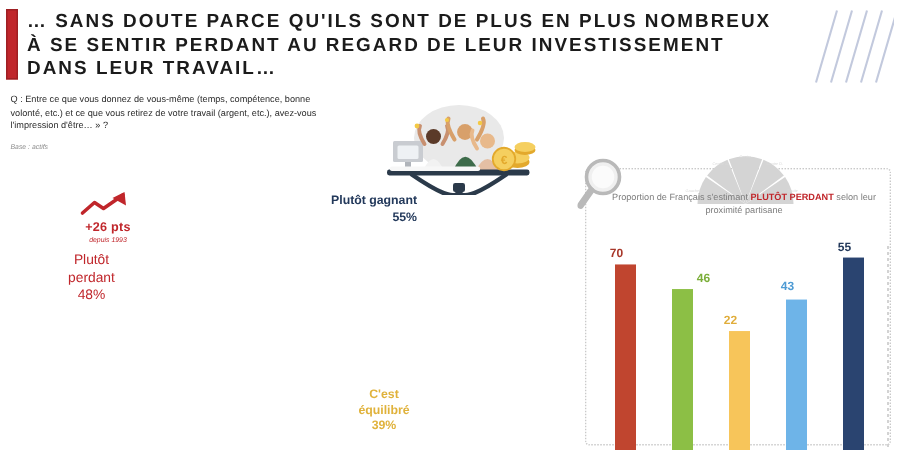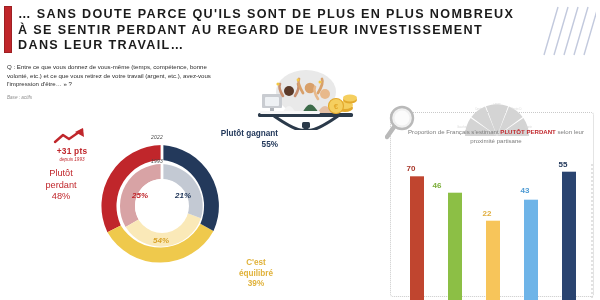--- a/index.html
+++ b/index.html
@@ -138,59 +138,27 @@
       <ellipse cx="104" cy="48" rx="7.5" ry="7.5" fill="#f5cf5f" stroke="#e3a92c" stroke-width="1.2"></ellipse>
       <text x="104" y="51" font-family="Liberation Sans, sans-serif" font-size="8" font-weight="bold" fill="#e3a92c" text-anchor="middle">€</text>
       <ellipse cx="118" cy="42" rx="7" ry="3.4" fill="#e3a92c"></ellipse>
       <ellipse cx="118" cy="40" rx="7" ry="3.4" fill="#f5cf5f"></ellipse>
     </g>
 
     <path d="M42 58 q32 22 32 10 q0 12 32 -10" stroke="#2b3a4a" stroke-width="3" fill="none"></path>
     <rect x="70" y="64" width="8" height="6" rx="1.5" fill="#2b3a4a"></rect>
   </svg>
 
-  <div class="donut-wrap">
-    <svg width="140" height="140" viewBox="0 0 140 140">
-
-      <g>
-
-        <path d="M 70 9 A 61 61 0 0 0 15.42 96.31 L 28.79 89.47 A 46 46 0 0 1 70 24 Z" fill="#C0262B"></path>
-
-        <path d="M 15.42 96.31 A 61 61 0 0 0 121.5 95.0 L 108.4 87.8 A 46 46 0 0 1 28.79 89.47 Z" fill="#EFC94C"></path>
-
-        <path d="M 121.5 95.0 A 61 61 0 0 0 70 9 L 70 24 A 46 46 0 0 1 108.4 87.8 Z" fill="#23395B"></path>
-      </g>
-
-      <g>
-
-        <path d="M 70 28 A 42 42 0 0 0 33.6 91 L 46.6 83.5 A 27 27 0 0 1 70 43 Z" fill="#D8A3A5"></path>
-
-        <path d="M 33.6 91 A 42 42 0 0 0 108.9 82.2 L 95.0 77.1 A 27 27 0 0 1 46.6 83.5 Z" fill="#FAE9B8"></path>
-
-        <path d="M 108.9 82.2 A 42 42 0 0 0 70 28 L 70 43 A 27 27 0 0 1 95.0 77.1 Z" fill="#C3C9D3"></path>
-      </g>
-
-      <rect x="68.6" y="6" width="2.8" height="42" fill="#ffffff"></rect>
-
-      <circle cx="70" cy="70" r="27" fill="#ffffff"></circle>
-
-      <text x="48" y="62" font-family="Liberation Sans, sans-serif" font-size="8" font-style="italic" font-weight="bold" fill="#C0262B" text-anchor="middle">25%</text>
-      <text x="91" y="62" font-family="Liberation Sans, sans-serif" font-size="8" font-style="italic" font-weight="bold" fill="#23395B" text-anchor="middle">21%</text>
-      <text x="69" y="107" font-family="Liberation Sans, sans-serif" font-size="8" font-style="italic" font-weight="bold" fill="#D9A42B" text-anchor="middle">54%</text>
-    </svg>
-    <div class="yr-lab yr-2022">2022</div>
-    <div class="yr-lab yr-1993">1993</div>
-  </div>
 
   <div class="evo">
     <svg width="40" height="17" viewBox="0 0 40 17" style="display:block;margin:0 auto 1px;">
       <polyline points="3,14 11,7 17,11 30,2" stroke="#C0262B" stroke-width="2.4" fill="none" stroke-linecap="round" stroke-linejoin="round"></polyline>
       <polygon points="31,0 32,9 23,4" fill="#C0262B"></polygon>
     </svg>
-    <div class="evo-val">+31 pts</div>
+    <div class="evo-val">+26 pts</div>
     <div class="evo-sub">depuis 1993</div>
   </div>
 
   <div class="lab lab-perdant">
     <span>Plutôt<br>perdant</span><br>
     <span>48%</span>
   </div>
   <div class="lab lab-gagnant">
     <span>Plutôt gagnant</span><br>
     <span>55%</span>
@@ -236,18 +204,18 @@
       <rect x="90" y="60.7" width="14" height="79.3" fill="#F7C55A"></rect>
       <rect x="128" y="39.7" width="14" height="100.3" fill="#6EB4E8"></rect>
       <rect x="166" y="11.7" width="14" height="128.3" fill="#2A4470"></rect>
     </g>
     <g stroke="#cfcfcf" stroke-width="1.2" stroke-dasharray="2 2">
       <line x1="196" y1="4" x2="196" y2="140"></line>
     </g>
   </svg>
 
   <div class="bar-val" style="left: 396px; top: 164.333px; color: rgb(168, 55, 42);">70</div>
-  <div class="bar-val" style="left: 422px; top: 180.667px; color: rgb(123, 174, 57);">46</div>
+  <div class="bar-val" style="left: 454px; top: 180.667px; color: rgb(123, 174, 57);">46</div>
   <div class="bar-val" style="left: 472px; top: 208.667px; color: rgb(224, 173, 59);">22</div>
   <div class="bar-val" style="left: 510px; top: 186px; color: rgb(78, 155, 212);">43</div>
   <div class="bar-val" style="left: 548px; top: 159.667px; color: rgb(35, 57, 91);">55</div>
 
 </div>
 
 </body></html>

